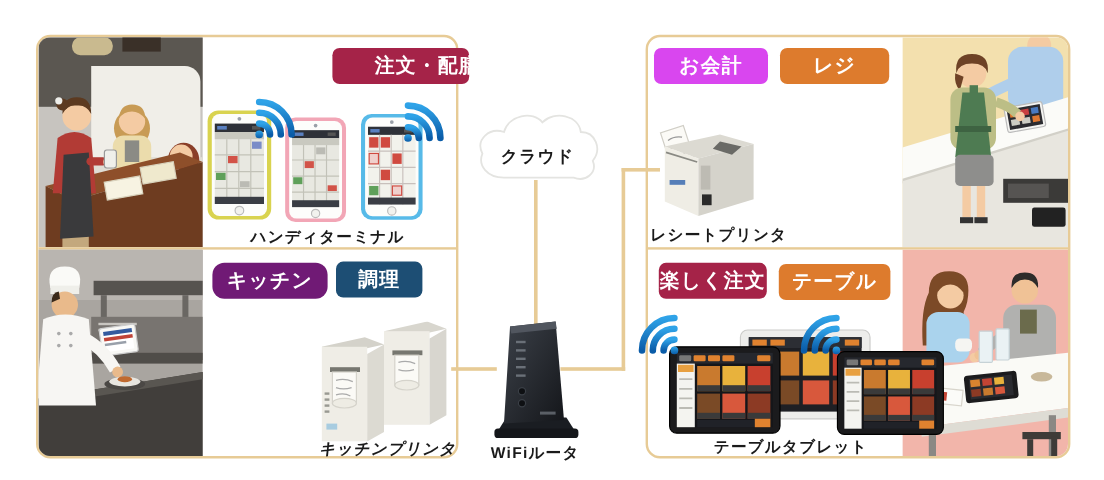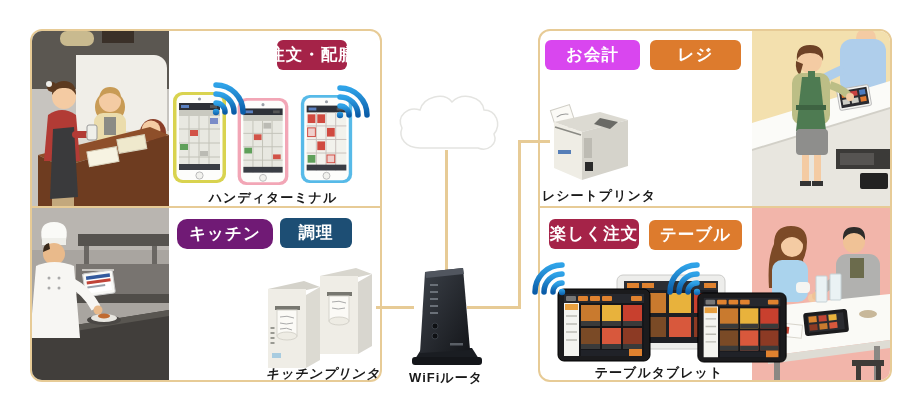--- a/index.html
+++ b/index.html
@@ -190,20 +190,21 @@
   <div class="connector" style="left:376px;top:306px;width:38px;height:3px;"></div>
   <div class="connector" style="left:467px;top:306px;width:54px;height:3px;"></div>
   <div class="connector" style="left:518px;top:140px;width:3px;height:169px;"></div>
   <div class="connector" style="left:518px;top:140px;width:32px;height:3px;"></div>
   <div class="connector" style="left:445px;top:150px;width:3px;height:120px;"></div>
 
   <div class="cloud-wrap">
     <svg width="112" height="76" viewBox="0 0 112 76">
       <path d="M 28 62 C 14 62 6 52 10 42 C 4 30 16 20 28 24 C 32 10 52 6 60 16 C 70 6 90 10 92 24 C 104 24 110 38 102 48 C 106 58 96 66 86 62 Z" fill="#FFFFFF" stroke="#E4E4E1" stroke-width="1.5"></path>
     </svg>
+    <div class="cloud-label">クラウド</div>
   </div>
 
   <svg class="dev" style="left:407px;top:262px;" width="80" height="106" viewBox="0 0 80 106">
     <defs>
         <linearGradient id="rg" x1="0" y1="0" x2="1" y2="1">
       <stop offset="0" stop-color="#3C4149"></stop>
           <stop offset="1" stop-color="#14161A"></stop>
     </linearGradient>
       </defs>
     <polygon points="8,97 72,97 65,86 15,86" fill="#1A1D22"></polygon>
@@ -421,21 +422,21 @@
   <svg class="wifi flip" style="left:660px;top:260px;" width="44" height="36" viewBox="0 0 44 36">
     <g fill="none" stroke="url(#wg)" stroke-width="5.5" stroke-linecap="round">
       <path d="M7 23 A 9 9 0 0 1 16 32"></path>
       <path d="M7 14 A 18 18 0 0 1 25 32"></path>
       <path d="M7 5 A 27 27 0 0 1 34 32"></path>
     </g>
     <circle cx="7" cy="32" r="3.2" fill="url(#wg)"></circle>
   </svg>
   <div class="dev-label" style="left:576px;top:364px;width:166px;">テーブルタブレット</div>
 
-  <div class="badge" style="left: 277px; top: 40px; width: 70px; background: rgb(165, 35, 72);">注文・配膳</div>
+  <div class="badge" style="left: 277px; top: 40px; width: 70px; background: rgb(165, 35, 72); padding-left: 44px;">注文・配膳</div>
   <div class="badge" style="left: 177px; top: 219px; width: 96px; background: #701a75; border-radius: 10px;">キッチン</div>
   <div class="badge" style="left: 280px; top: 218px; width: 72px; background: rgb(29, 78, 116);">調理</div>
   <div class="badge" style="left: 545px; top: 40px; width: 95px; background: #d946ef;">お会計</div>
   <div class="badge" style="left: 650px; top: 40px; width: 91px; background: rgb(221, 123, 45);">レジ</div>
   <div class="badge" style="left: 549px; top: 219px; width: 90px; background: rgb(165, 35, 72);">楽しく注文</div>
   <div class="badge" style="left: 649px; top: 220px; width: 93px; background: rgb(221, 123, 45);">テーブル</div>
 
 </div>
 
 </body></html>

